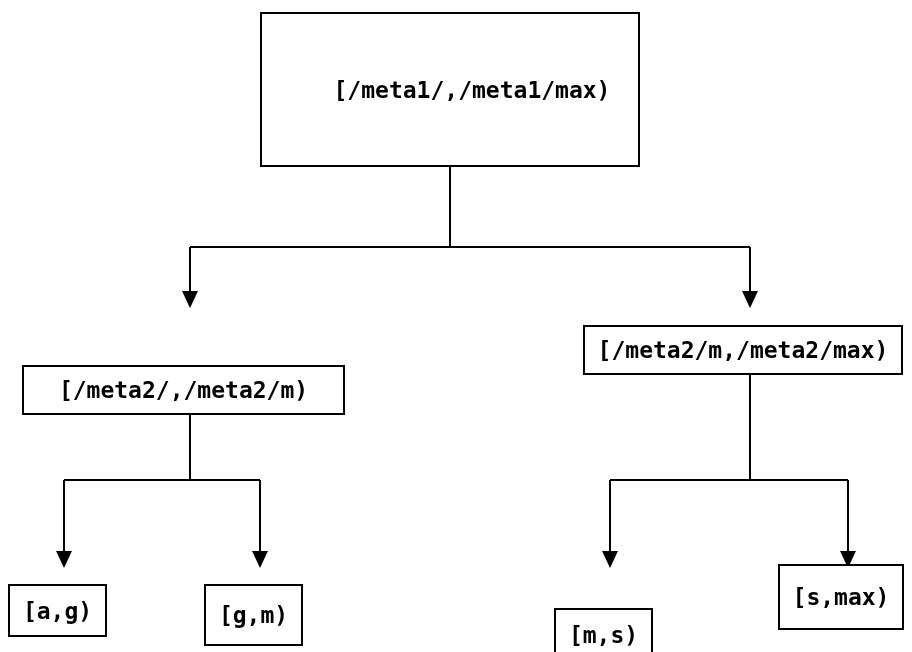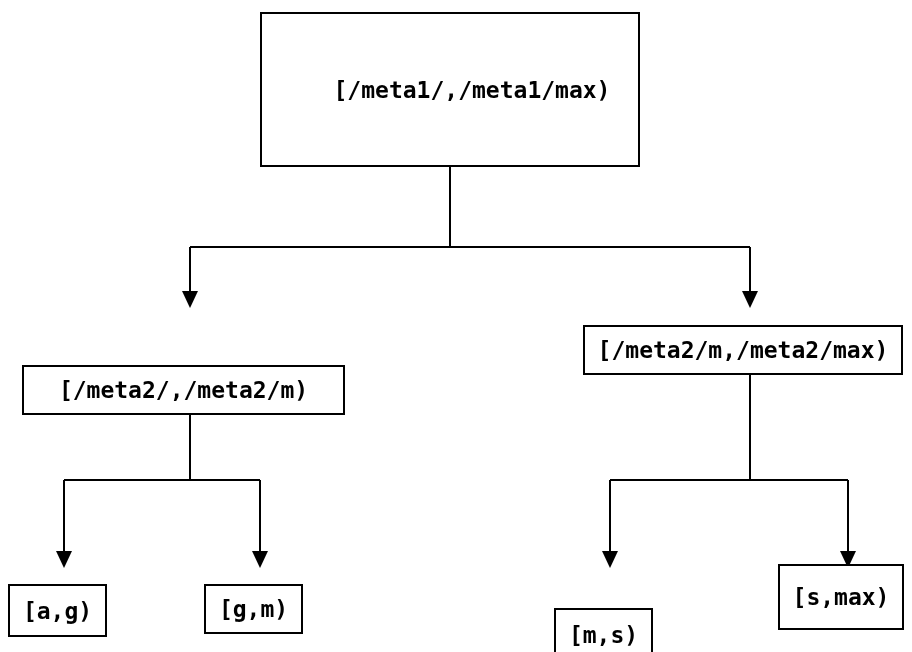--- a/index.html
+++ b/index.html
@@ -28,21 +28,21 @@
     align-items: center;
     justify-content: center;
     font-size: 23px;
     font-weight: bold;
     white-space: pre;
   }
   #node-root   { left: 260px; top: 12px;  width: 380px; height: 155px; padding-left: 44px; }
   #node-l2l    { left: 22px;  top: 324px; width: 323px; height: 50px; margin-top: 41px; }
   #node-l2r    { left: 583px; top: 325px; width: 320px; height: 50px; }
   #node-leaf1  { left: 8px;   top: 584px; width: 99px;  height: 53px; }
-  #node-leaf2  { left: 204px; top: 584px; width: 99px;  height: 50px; }
+  #node-leaf2  { left: 204px; top: 584px; width: 99px;  height: 62px; }
   #node-leaf3  { left: 554px; top: 584px; width: 99px;  height: 53px; margin-top: 24px; }
   #node-leaf4  { left: 778px; top: 564px; width: 126px; height: 66px; }
 </style>
 </head>
 <body>
 
 <div class="canvas">
 
   <svg class="edges" viewBox="0 0 912 652" xmlns="http://www.w3.org/2000/svg">
 

